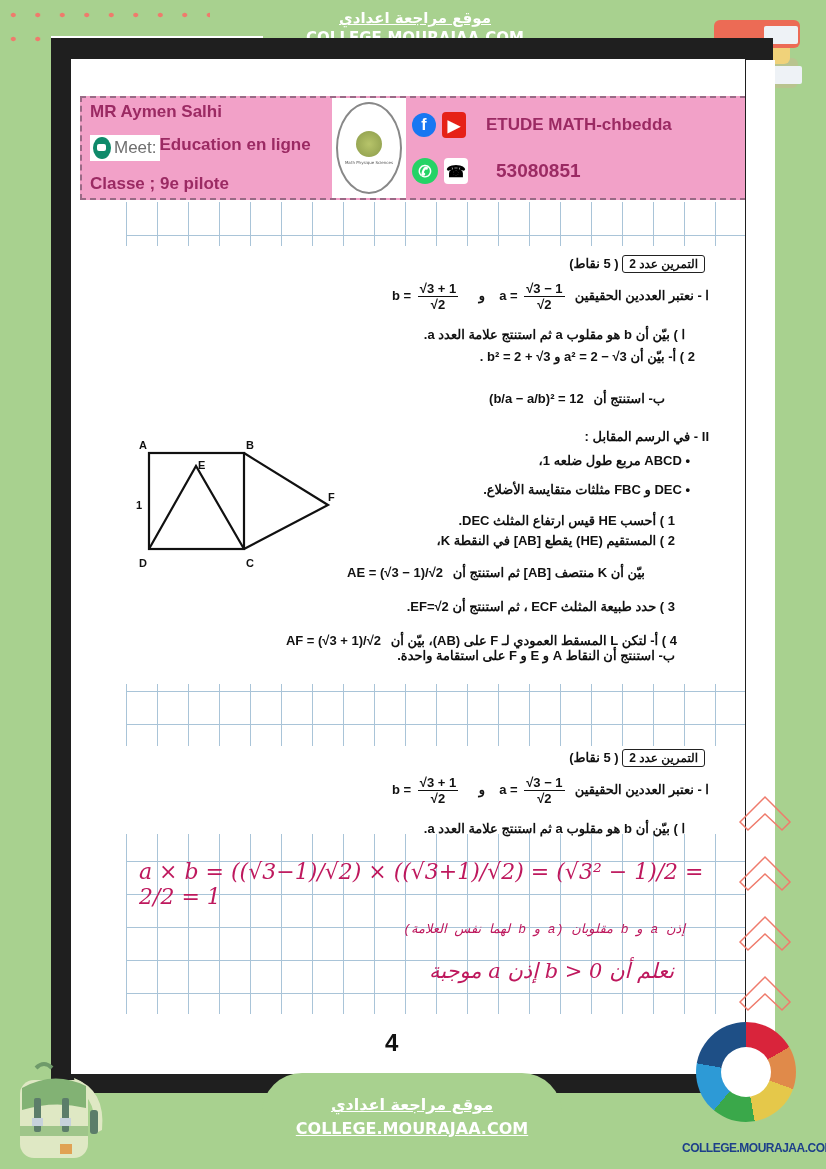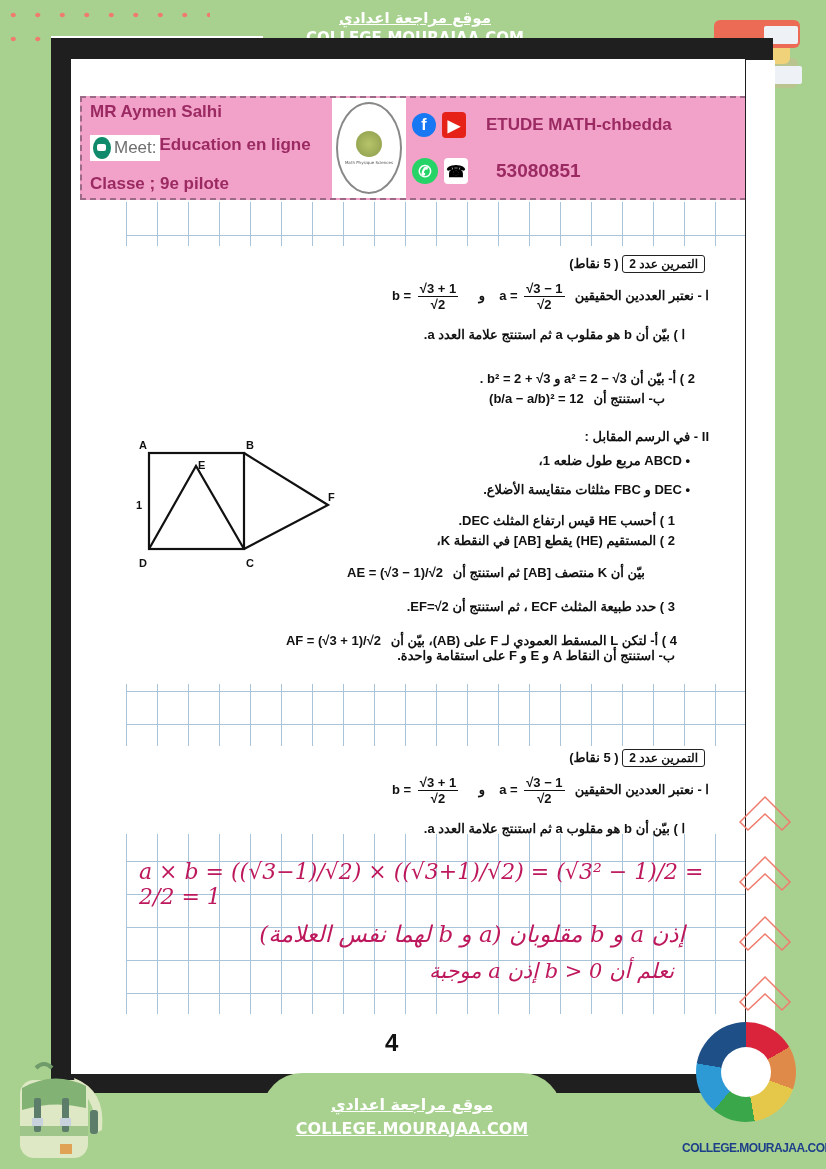--- a/index.html
+++ b/index.html
@@ -159,21 +159,21 @@
       <span style="margin:0 14px;">و</span>
       <span class="ltr">
         <span>b =</span>
         <span class="frac">
             <span class="num">√3 + 1</span>
             <span>√2</span>
           </span>
       </span>
     </div>
     <div class="line" style="right:60px;top:268px;">ا ) بيّن أن b هو مقلوب a ثم استنتج علامة العدد a.</div>
-    <div class="line" style="right:50px;top:312px;margin-left:36px;">2 ) أ- بيّن أن a² = 2 − √3 و b² = 2 + √3 .</div>
+    <div class="line" style="right:50px;top:290px;margin-left:36px;">2 ) أ- بيّن أن a² = 2 − √3 و b² = 2 + √3 .</div>
     <div class="line" style="right:80px;top:332px;">
       <span>ب- استنتج أن</span>
       <span class="ltr" style="margin-right:6px;">(b/a − a/b)² = 12</span>
     </div>
     <div class="line" style="right:36px;top:370px;">II - في الرسم المقابل :</div>
     <div class="line" style="right:55px;top:394px;">• <span>ABCD مربع طول ضلعه 1،</span></div>
     <div class="line" style="right:55px;top:423px;">• <span>DEC و FBC مثلثات متقايسة الأضلاع.</span></div>
     <div class="line" style="right:70px;top:454px;">1 ) أحسب HE قيس ارتفاع المثلث DEC.</div>
     <div class="line" style="right:70px;top:474px;">2 ) المستقيم (HE) يقطع [AB] في النقطة K،</div>
     <div class="line" style="right:100px;top:506px;">
@@ -225,21 +225,21 @@
         <span class="frac">
             <span class="num">√3 + 1</span>
             <span>√2</span>
           </span>
       </span>
     </div>
     <div class="line" style="right:60px;top:762px;">ا ) بيّن أن b هو مقلوب a ثم استنتج علامة العدد a.</div>
   </div>
 
   <div class="hw" style="left:68px;top:800px;font-size:22px;">a × b = ((√3−1)/√2) × ((√3+1)/√2) = (√3² − 1)/2 = 2/2 = 1</div>
-  <div class="hw" style="right:60px;top:862px;font-size:23px;direction:rtl;">إذن a و b مقلوبان (a و b لهما نفس العلامة)</div>
+  <div class="hw" style="right:60px;top:862px;font-size:13px;direction:rtl;font-family:Liberation Mono, monospace;">إذن a و b مقلوبان (a و b لهما نفس العلامة)</div>
   <div class="hw" style="right:71px;top:900px;font-size:21px;direction:rtl;font-style:italic;">نعلم أن b &gt; 0 إذن a موجبة</div>
 
   <div class="page-num">4</div>
 </div>
 
 <svg class="chev" style="top:792px;" viewBox="0 0 60 40">
     <path d="M5 30 L30 5 L55 30 L47 38 L30 22 L13 38 Z" fill="none" stroke="#ef7b6c" stroke-width="1.5"></path>
   </svg>
 <svg class="chev" style="top:852px;" viewBox="0 0 60 40">
     <path d="M5 30 L30 5 L55 30 L47 38 L30 22 L13 38 Z" fill="none" stroke="#ef7b6c" stroke-width="1.5"></path>

